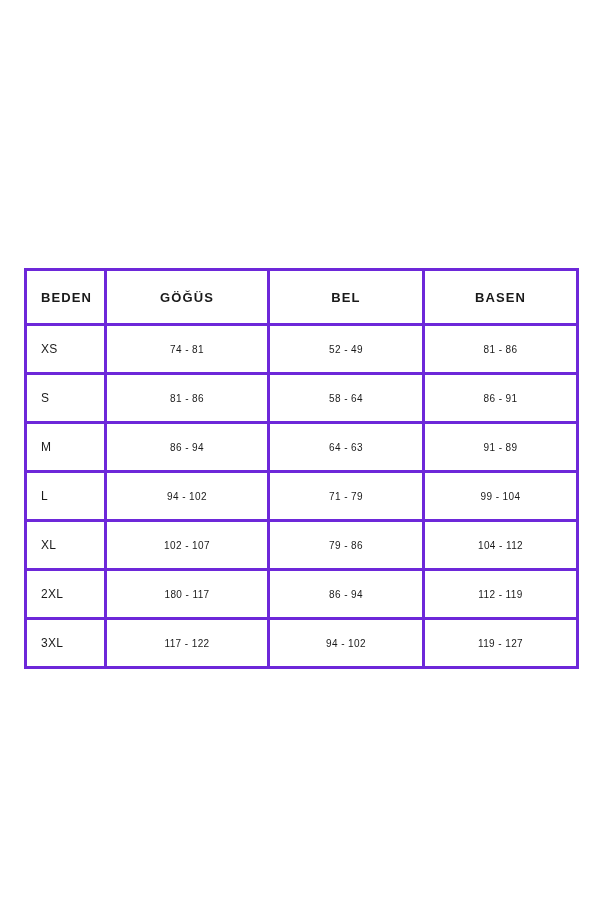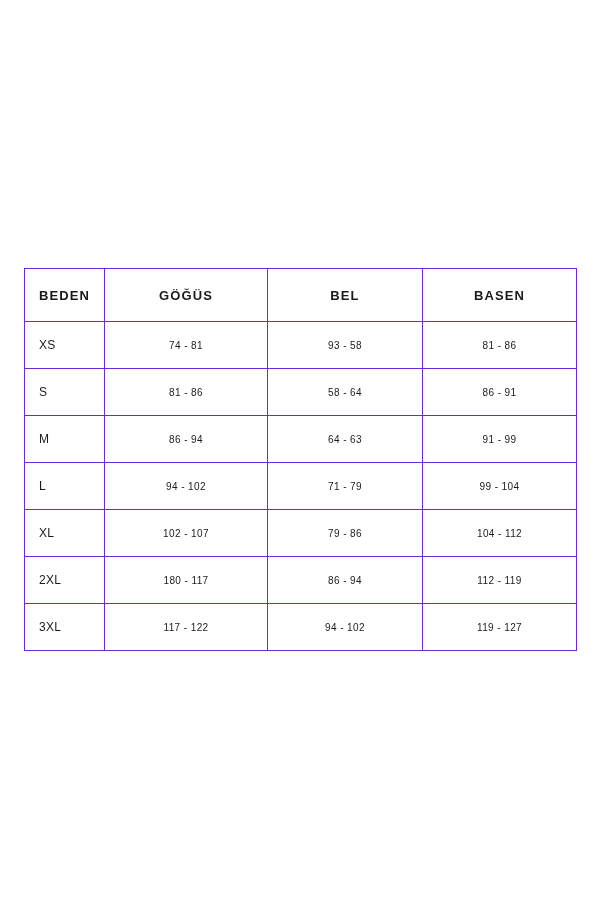--- a/index.html
+++ b/index.html
@@ -26,21 +26,21 @@
     width: 552px;
   }
   table.size-table {
     width: 100%;
     border-collapse: collapse;
     table-layout: fixed;
     border: 1px solid #2b2b2b;
   }
   table.size-table th,
   table.size-table td {
-    border: 1px solid #6d28d9;
+    border: 3px solid #6d28d9;
     height: 46px;
     font-size: 13.5px;
     padding: 0 6px;
   }
   table.size-table thead th {
     font-weight: bold;
     letter-spacing: 1.1px;
     font-size: 13px;
     height: 52px;
     vertical-align: middle;
@@ -86,34 +86,34 @@
           <th class="col-beden">BEDEN</th>
           <th class="col-center">GÖĞÜS</th>
           <th class="col-center">BEL</th>
           <th class="col-center">BASEN</th>
         </tr>
       </thead>
       <tbody>
         <tr>
           <td class="cell-size">XS</td>
           <td class="cell-val">74 - 81</td>
-          <td class="cell-val">93 - 58</td>
+          <td class="cell-val">52 - 49</td>
           <td class="cell-val">81 - 86</td>
         </tr>
         <tr>
           <td class="cell-size">S</td>
           <td class="cell-val">81 - 86</td>
           <td class="cell-val">58 - 64</td>
           <td class="cell-val">86 - 91</td>
         </tr>
         <tr>
           <td class="cell-size">M</td>
           <td class="cell-val">86 - 94</td>
           <td class="cell-val">64 - 63</td>
-          <td class="cell-val">91 - 99</td>
+          <td class="cell-val">91 - 89</td>
         </tr>
         <tr>
           <td class="cell-size">L</td>
           <td class="cell-val">94 - 102</td>
           <td class="cell-val">71 - 79</td>
           <td class="cell-val">99 - 104</td>
         </tr>
         <tr>
           <td class="cell-size">XL</td>
           <td class="cell-val">102 - 107</td>

